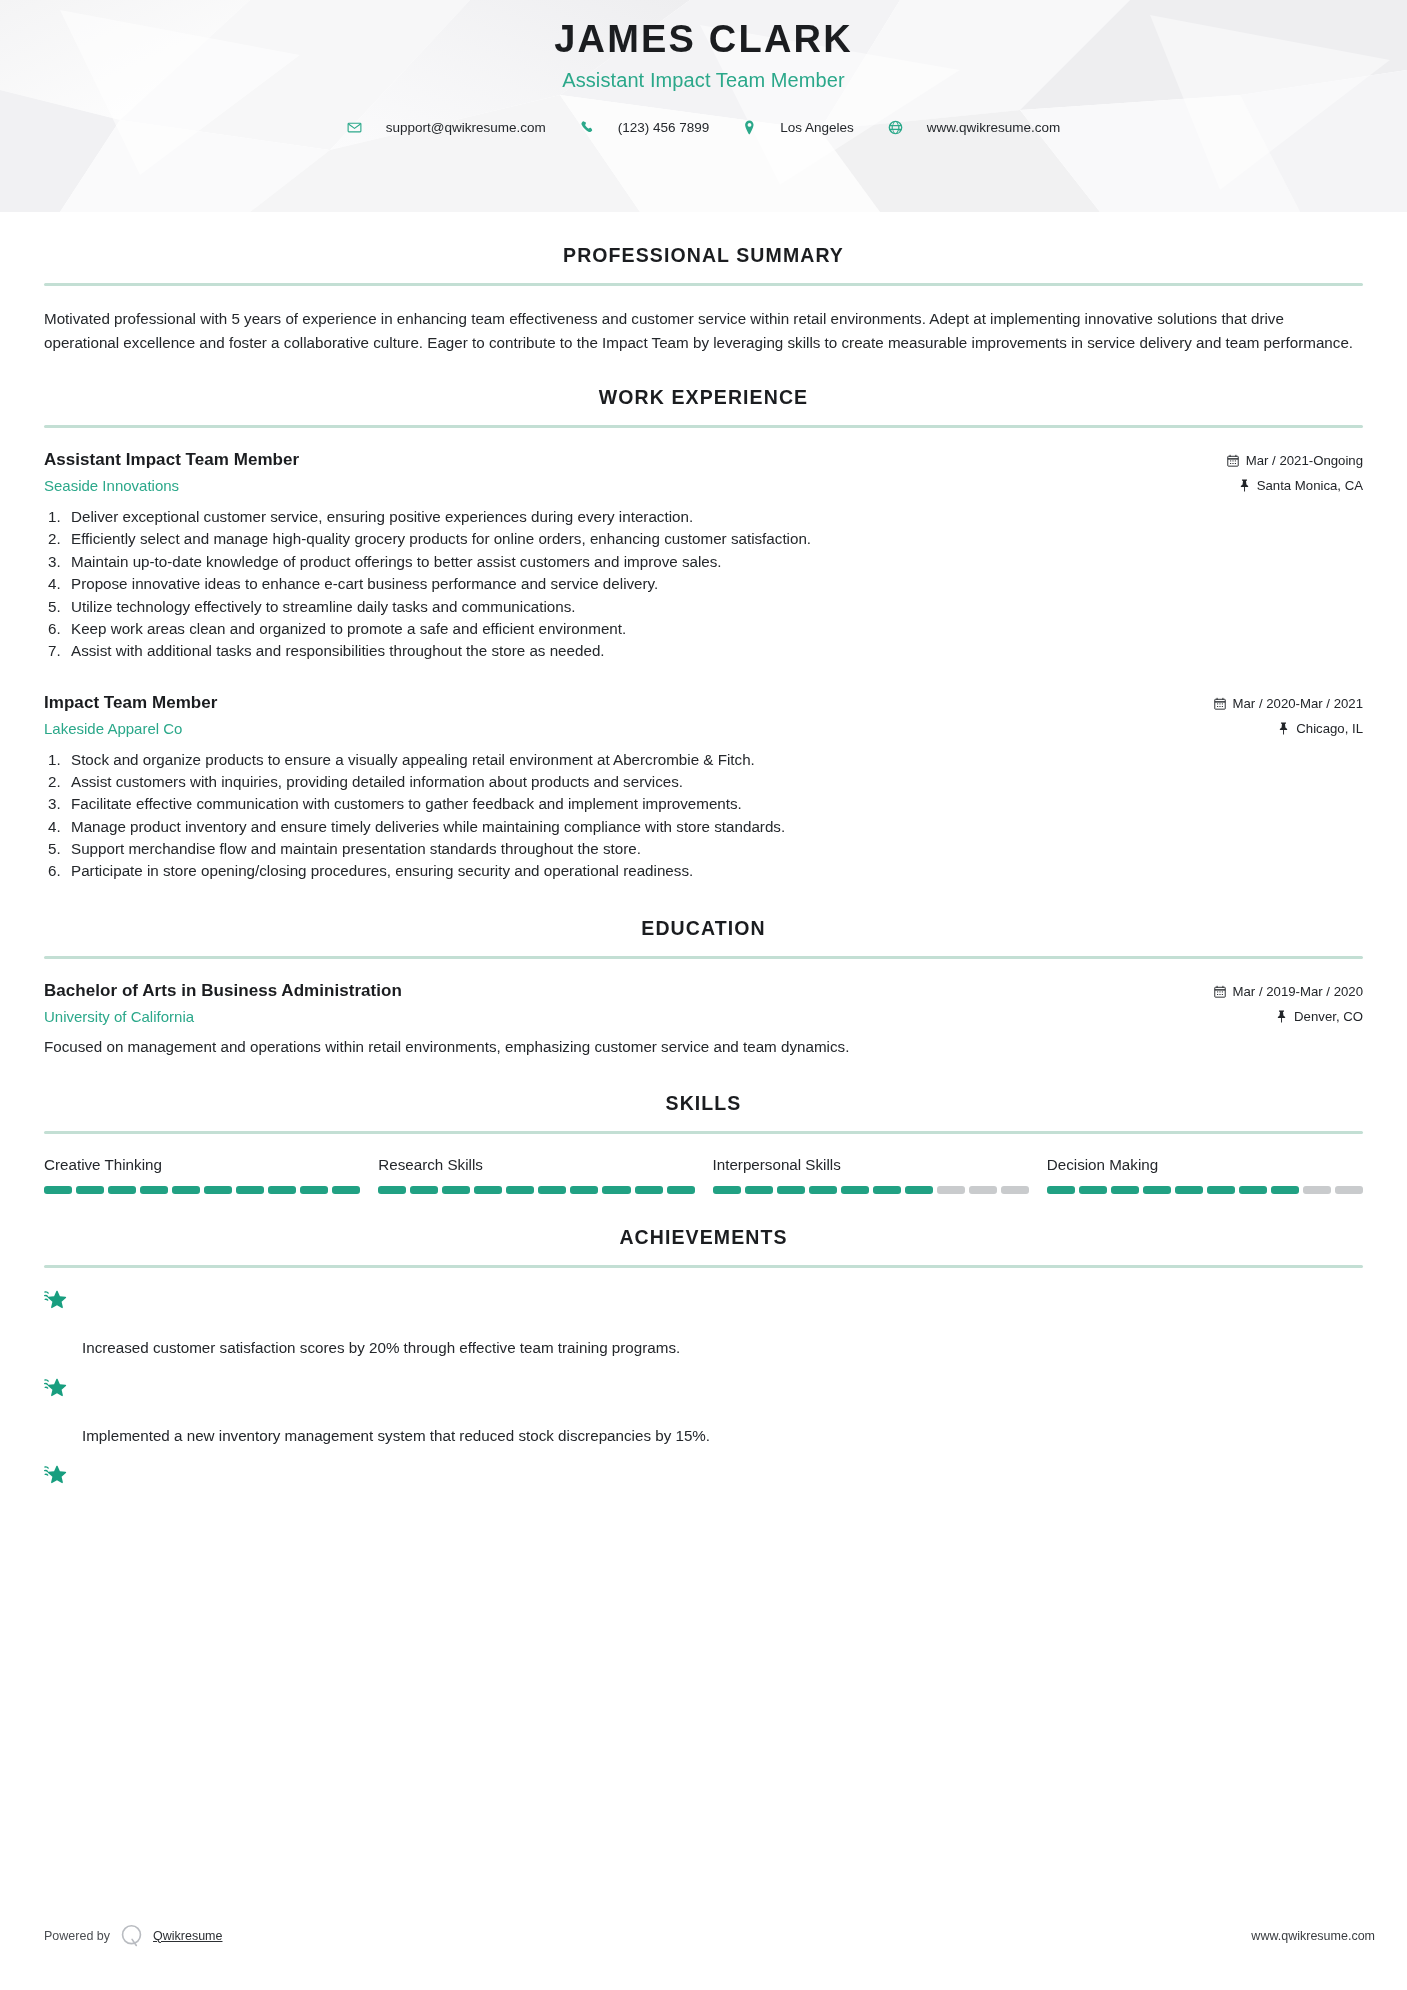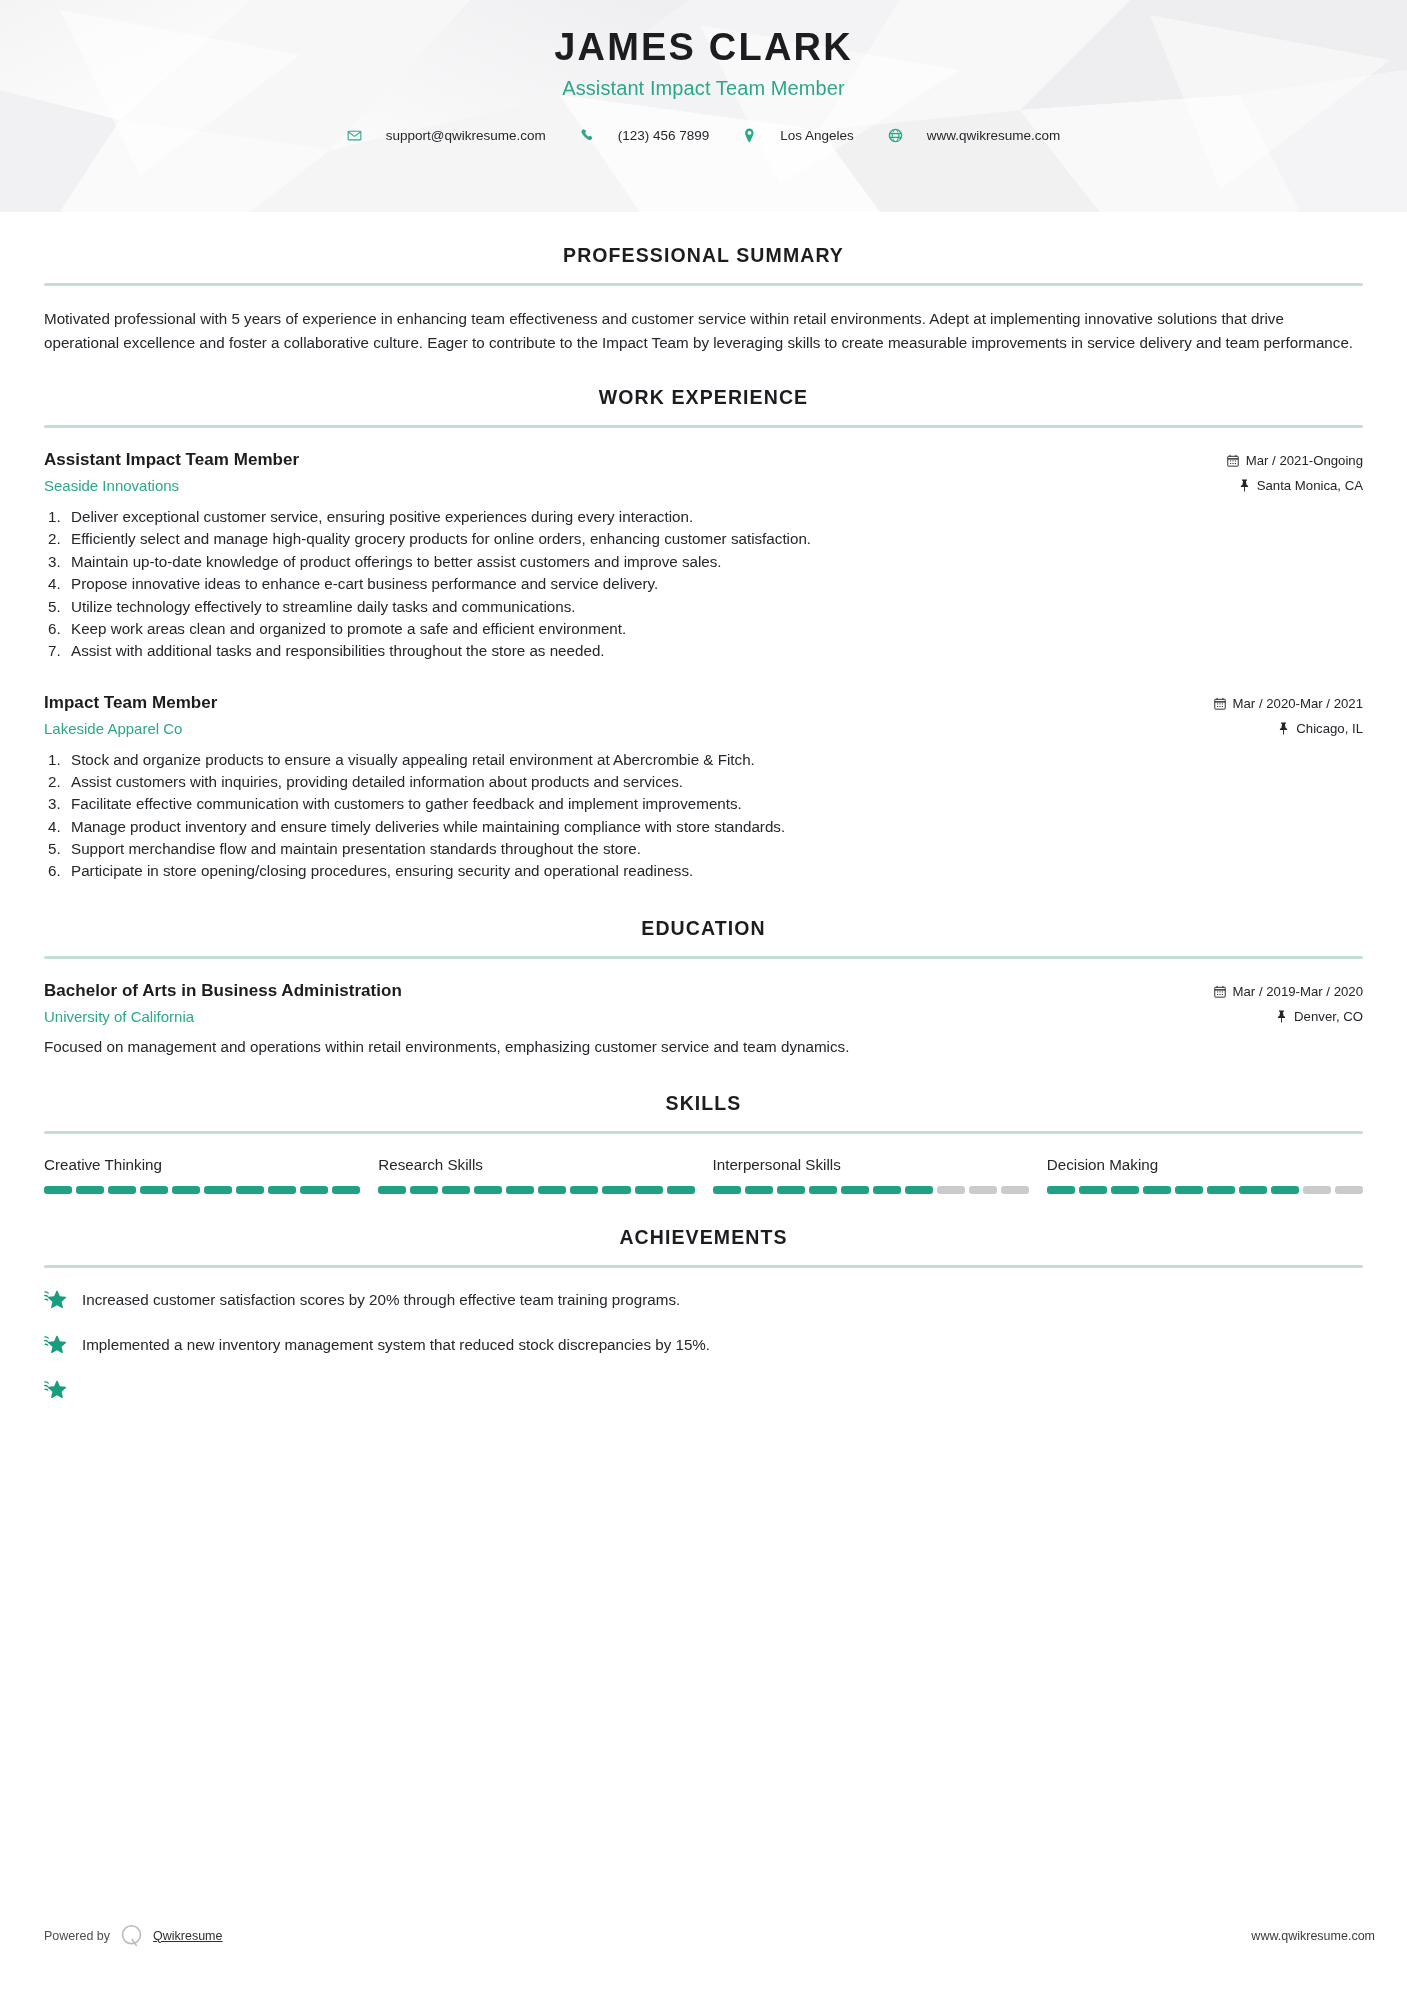--- a/index.html
+++ b/index.html
@@ -23,21 +23,21 @@
     position: absolute;
     top: 0; left: 0;
     width: 1407px;
     height: 212px;
     pointer-events: none;
   }
   .header-inner {
     position: relative;
     z-index: 2;
     text-align: center;
-    padding-top: 28px;
+    padding-top: 20px;
   }
   .cand-name {
     font-size: 38px;
     font-weight: bold;
     letter-spacing: 2.2px;
     color: #1b1d20;
     line-height: 1.05;
   }
   .cand-role {
     font-size: 20px;
@@ -184,20 +184,21 @@
     display: flex;
     align-items: flex-start;
     gap: 14px;
     margin-bottom: 18px;
   }
   .ach-ico { flex: 0 0 auto; padding-top: 1px; }
   .ach-text {
     font-size: 15.2px;
     line-height: 1.4;
     color: #24272b;
+    margin-top: 48px;
   }
 
   
   .footer {
     position: absolute;
     left: 44px;
     right: 32px;
     bottom: 42px;
     display: flex;
     justify-content: space-between;

